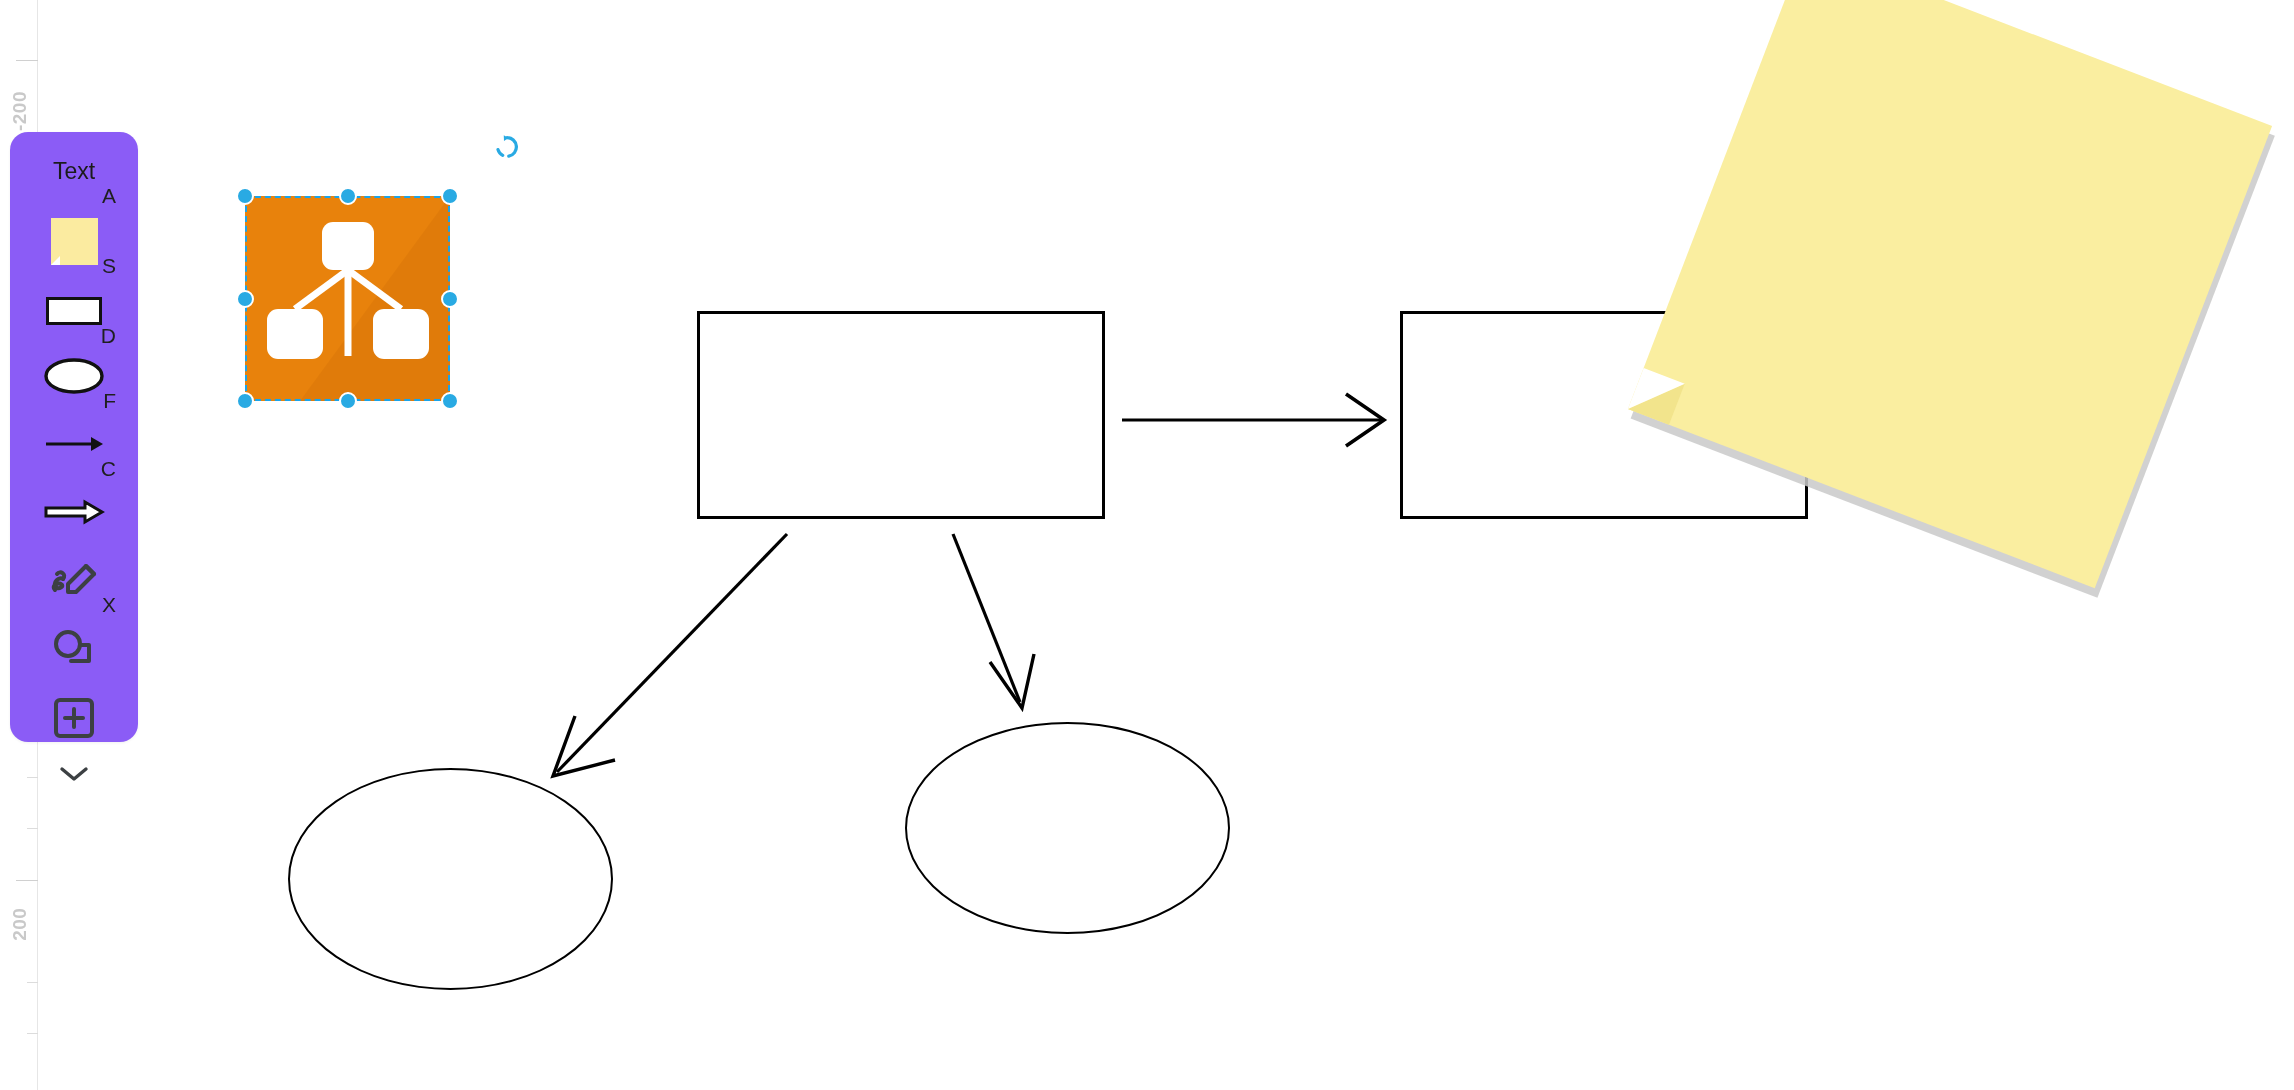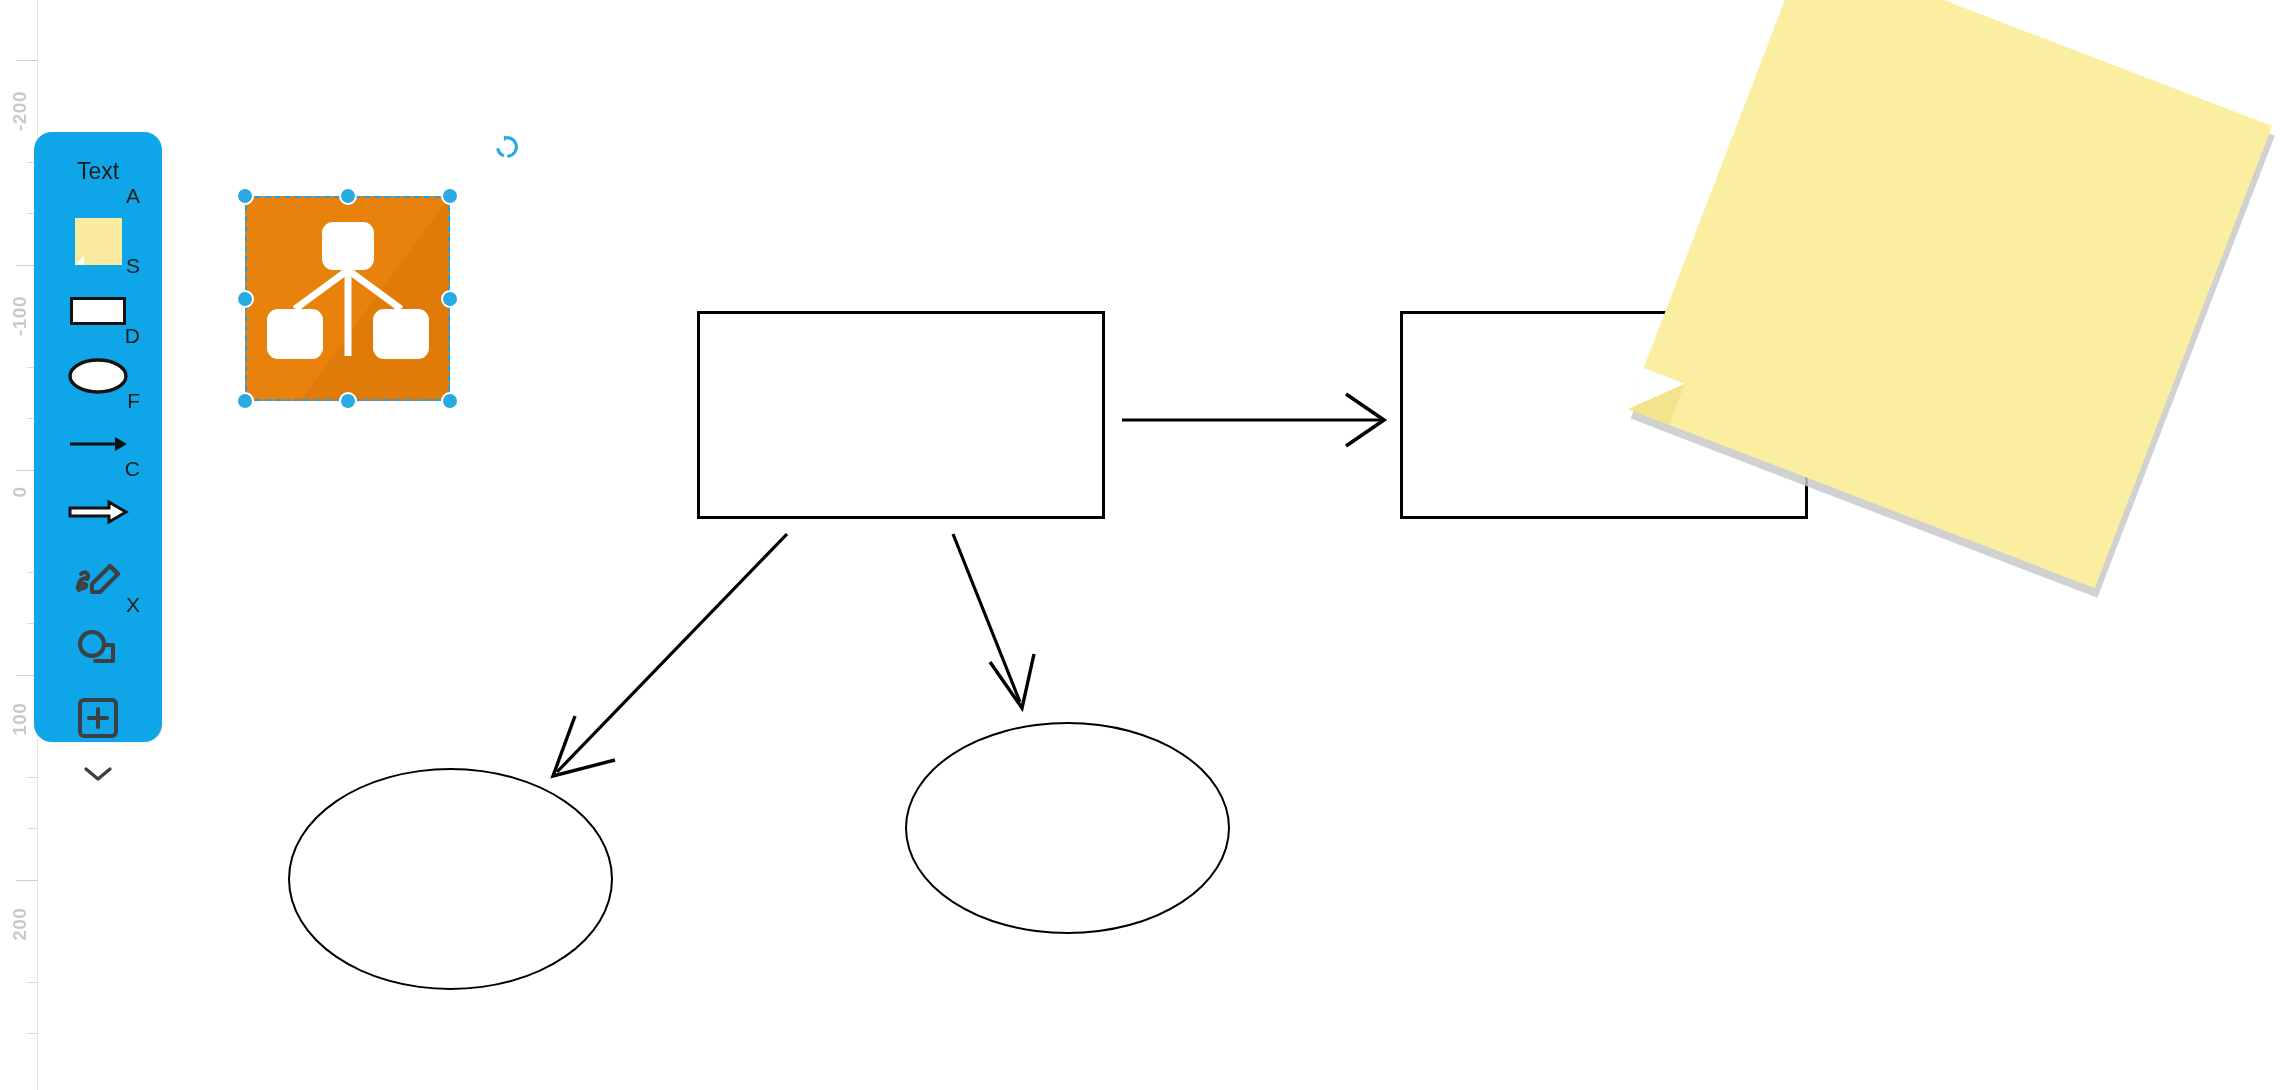--- a/index.html
+++ b/index.html
@@ -30,23 +30,23 @@
     font-size:19px; color:#c9c9c9; font-weight:700;
     letter-spacing:.5px;
     transform-origin:100% 50%;
     transform:rotate(-90deg) translate(-50%, 0);
     white-space:nowrap;
     font-family:"Liberation Sans", sans-serif;
   }
 
   
   .toolbar {
-    position:absolute; left:34px; top:132px;
+    position:absolute; left:10px; top:132px;
     width:128px; height:610px;
-    background:#0ea5e9;
+    background:#8b5cf6;
     border-radius:18px;
     z-index:30;
     box-shadow:0 1px 3px rgba(0,0,0,.06);
   }
   .tool {
     position:absolute; left:0; width:128px; height:62px;
     display:flex; align-items:center; justify-content:center;
     cursor:pointer;
   }
   .tool .glyph {

